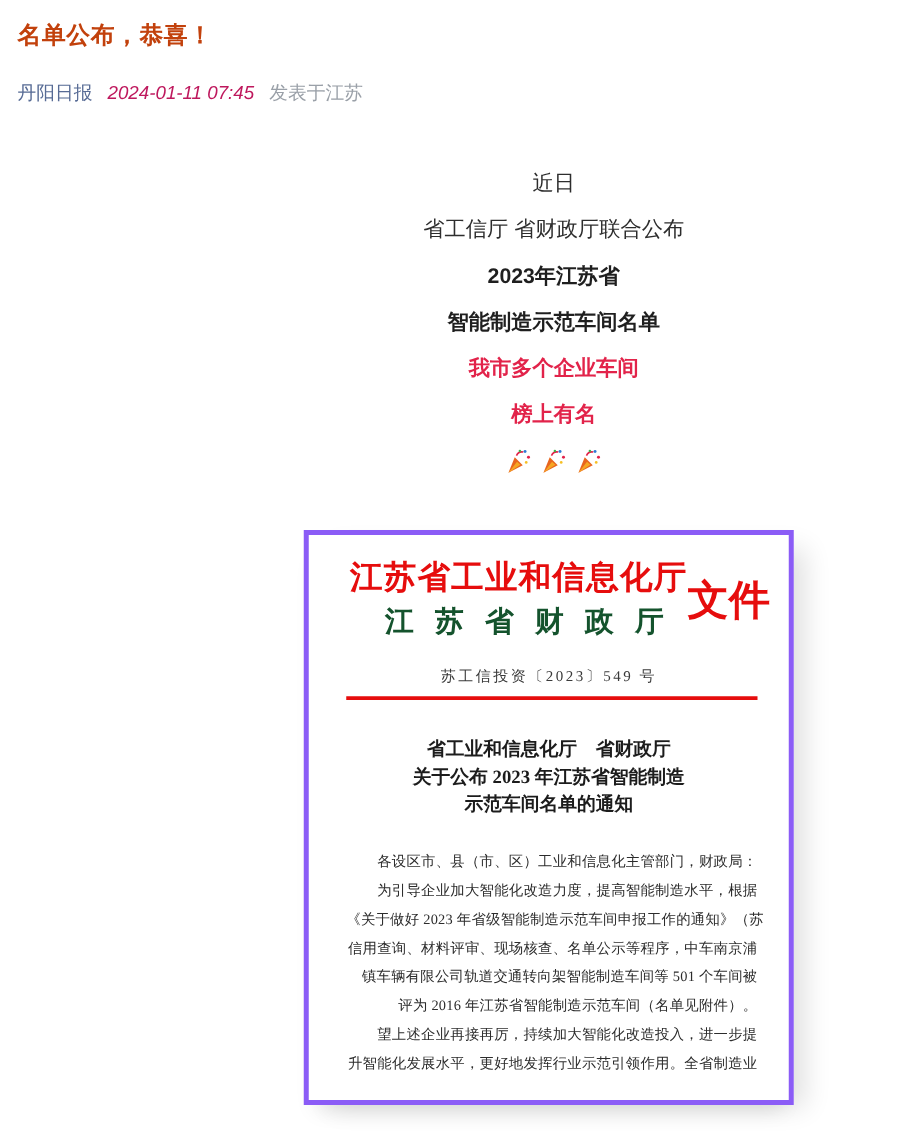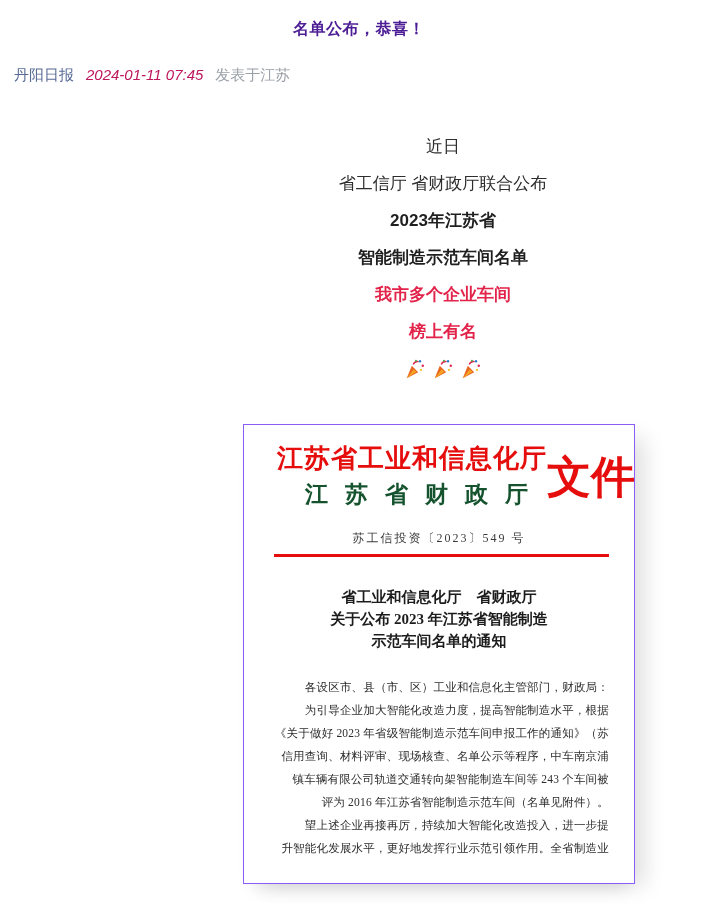--- a/index.html
+++ b/index.html
@@ -6,26 +6,25 @@
     margin: 0; padding: 0;
     width: 724px; height: 906px;
     background: #ffffff;
     overflow: hidden;
     font-family: "Liberation Sans", "DejaVu Sans", sans-serif;
   }
   
   .article-title {
     margin: 0;
     padding: 14px 20px 0 14px;
-    font-size: 16px;
+    font-size: 19px;
     line-height: 30px;
     font-weight: 700;
-    color: #4c1d95;
+    color: #c2410c;
     letter-spacing: 0.5px;
-    text-align: center;
   }
   .byline {
     margin: 22px 0 0 14px;
     font-size: 15px;
     line-height: 18px;
     display: flex;
     align-items: baseline;
   }
   .byline .account { color: #576b95; margin-right: 12px; cursor: pointer; }
   .byline .time    { color: #be185d; margin-right: 12px; font-style: italic; }
@@ -56,21 +55,21 @@
   .emoji-row svg { display: block; }
 
   
   .doc {
     position: relative;
     box-sizing: border-box;
     width: 392px;
     height: 460px;
     margin: 37px 0 0 243px;
     background: #ffffff;
-    border: 1px solid #8b5cf6;
+    border: 4px solid #8b5cf6;
     box-shadow: 16px 8px 20px -6px rgba(0,0,0,0.12), 0 14px 16px -10px rgba(0,0,0,0.10);
     overflow: hidden;
     font-family: "Liberation Serif", "DejaVu Serif", serif;
     cursor: pointer;
   }
   .doc-header {
     display: flex;
     align-items: center;
     margin: 16px 0 0 33px;
   }
@@ -87,21 +86,21 @@
     font-size: 23px;
     line-height: 36px;
     font-weight: 700;
     color: #14532d;
     white-space: nowrap;
     letter-spacing: 17px;
     margin-right: -17px;
     margin-left: 28px;
   }
   .wenjian {
-    font-size: 44px;
+    font-size: 33px;
     font-weight: 700;
     color: #e60d0d;
     margin-left: 24px;
     white-space: nowrap;
   }
   .doc-number {
     margin-top: 17px;
     text-align: center;
     font-size: 12px;
     letter-spacing: 2px;
@@ -200,18 +199,18 @@
     <div>省工业和信息化厅　省财政厅</div>
     <div>关于公布 2023 年江苏省智能制造</div>
     <div>示范车间名单的通知</div>
   </div>
 
   <div class="doc-body">
     <div>各设区市、县（市、区）工业和信息化主管部门，财政局：</div>
     <div>　　为引导企业加大智能化改造力度，提高智能制造水平，根据</div>
     <div>《关于做好 2023 年省级智能制造示范车间申报工作的通知》（苏</div>
     <div>信用查询、材料评审、现场核查、名单公示等程序，中车南京浦</div>
-    <div>镇车辆有限公司轨道交通转向架智能制造车间等 243 个车间被</div>
+    <div>镇车辆有限公司轨道交通转向架智能制造车间等 501 个车间被</div>
     <div>评为 2016 年江苏省智能制造示范车间（名单见附件）。</div>
     <div>　　望上述企业再接再厉，持续加大智能化改造投入，进一步提</div>
     <div>升智能化发展水平，更好地发挥行业示范引领作用。全省制造业</div>
   </div>
 </div>
 
 </body></html>

